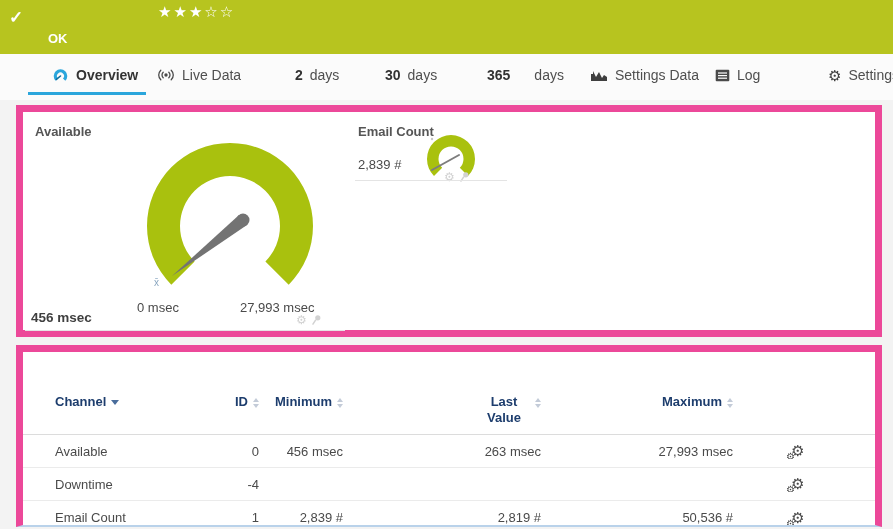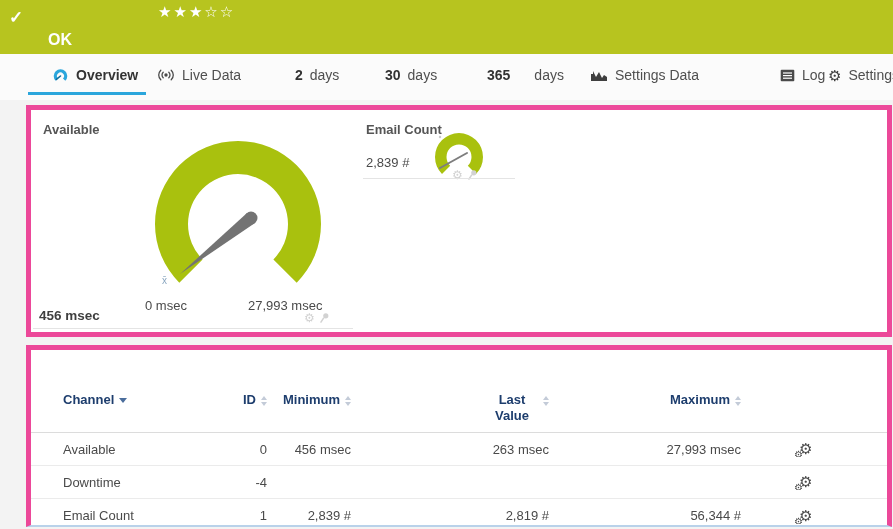--- a/index.html
+++ b/index.html
@@ -9,37 +9,37 @@
     background:#f3f3f3; color:#444; position:relative;
   }
   
   .hdr { position:absolute; left:0; top:0; width:893px; height:54px; background:#b7c41f; color:#fff; }
   .hdr .check { position:absolute; left:9px; top:7px; font-size:17px; font-weight:bold; }
   .hdr .titleline { position:absolute; left:31px; top:6px; white-space:nowrap; }
   .hdr .prefix { font-style:italic; font-size:17px; }
   .hdr .name { font-weight:bold; font-size:18px; margin-left:5px; letter-spacing:.3px; }
   .hdr .flag { font-size:11px; vertical-align:super; margin-left:2px; }
   .hdr .stars { position:absolute; left:158px; top:3px; font-size:15px; letter-spacing:2px; }
-  .hdr .ok { position:absolute; left:48px; top:31px; font-size:16px; font-weight:bold; }
+  .hdr .ok { position:absolute; left:48px; top:31px; font-size:13px; font-weight:bold; }
 
   
   .tabbar { position:absolute; left:0; top:54px; width:893px; height:46px; background:#fbfbfb; }
   .tab { position:absolute; top:0; height:42px; display:flex; align-items:center; gap:7px;
          font-size:14px; color:#4f4f4f; cursor:pointer; white-space:nowrap; }
   .tab .num { font-weight:bold; color:#333; }
   .tab.active { color:#333; font-weight:bold; }
   .tab svg { flex:0 0 auto; }
   .t-overview { left:52px; } .t-live { left:157px; } .t-2d { left:295px; }
   .t-30d { left:385px; } .t-365d { left:487px;gap:24px; } .t-hist { left:590px; }
-  .t-log { left:780px; } .t-set { left:828px; }
+  .t-log { left:715px; } .t-set { left:828px; }
   .tab .gear-glyph { font-size:15px; color:#3f3f3f; line-height:1; }
   .underline { position:absolute; left:28px; top:38px; width:118px; height:3px; background:#2ba6dc; }
 
   
-  .panel { position:absolute; left:26px; background:#fff; border:5px solid #ec4899; }
+  .panel { position:absolute; left:16px; background:#fff; border:7px solid #ec4899; }
   .panel-gauges { top:105px; width:866px; height:232px; }
   .panel-table  { top:345px; width:866px; height:182px; border-bottom:2px solid #b9d2ea; overflow:hidden; }
 
   
   .cap { position:absolute; font-size:13px; font-weight:600; color:#555; }
   .cap-available { left:12px; top:12px; }
   .cap-email { left:335px; top:12px; }
   .gauge-big { position:absolute; left:117px; top:24px; }
   .gauge-small { position:absolute; left:402px; top:21px; }
   .xbar { position:absolute; left:131px; top:165px; font-size:10px; color:#8aa7c0; }
@@ -235,18 +235,18 @@
       <div class="c-right"></div>
       <div class="c-right"></div>
       <div><span class="gearset"><span class="g1">⚙</span><span class="g2">⚙</span></span></div>
     </div>
 
     <div class="trow tr">
       <div>Email Count</div>
       <div class="c-right">1</div>
       <div class="c-right">2,839 #</div>
       <div class="c-right">2,819 #</div>
-      <div class="c-right">56,344 #</div>
+      <div class="c-right">50,536 #</div>
       <div><span class="gearset"><span class="g1">⚙</span><span class="g2">⚙</span></span></div>
     </div>
 
   </div>
 </div>
 
 </body></html>

